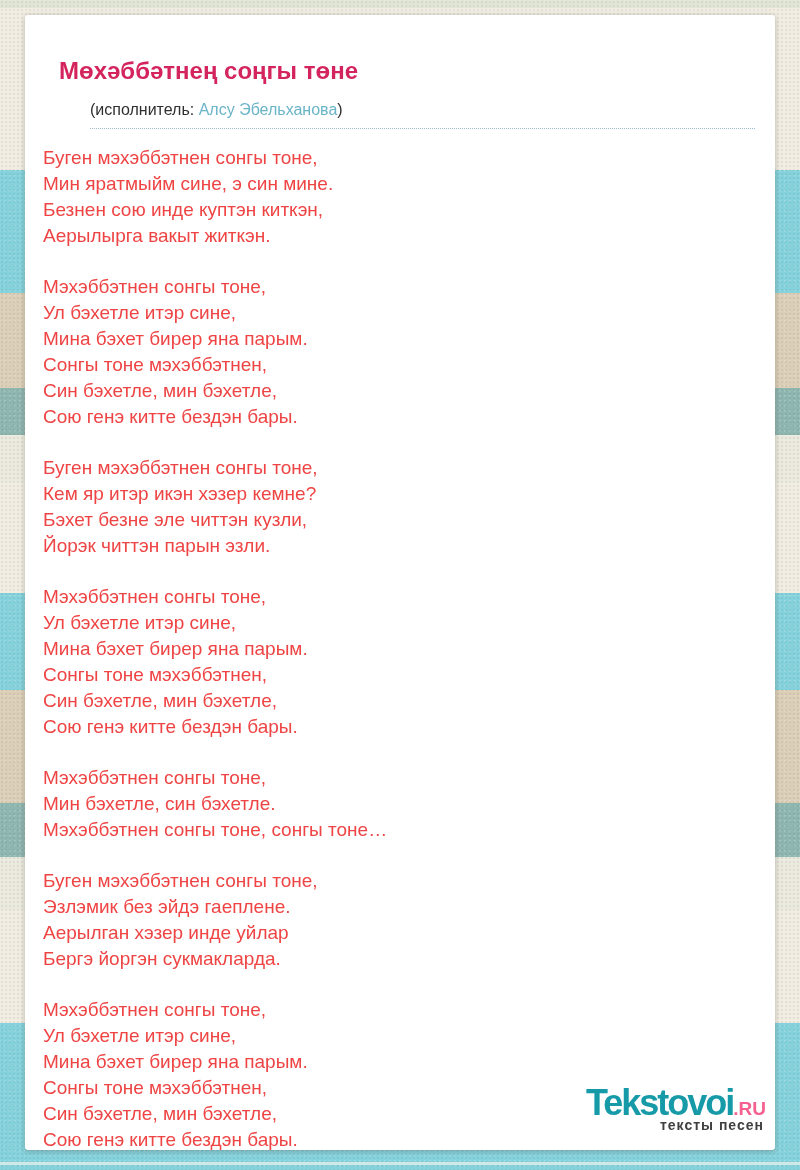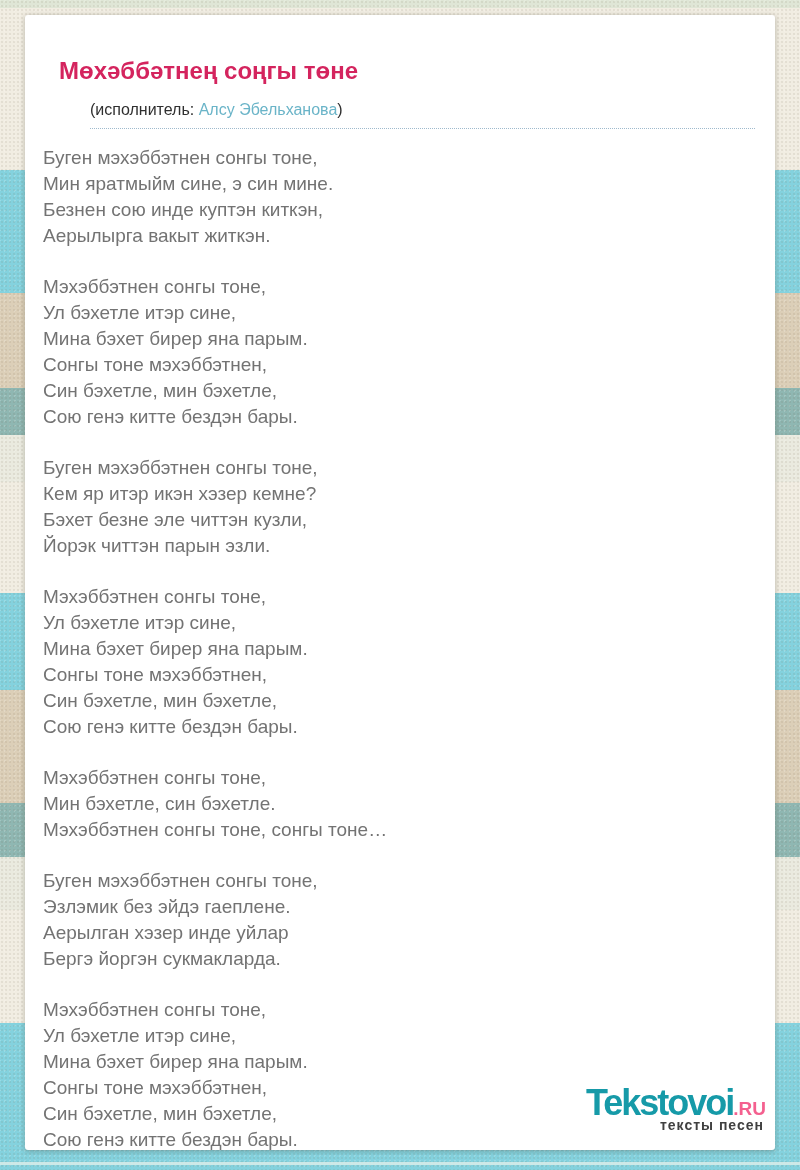--- a/index.html
+++ b/index.html
@@ -70,21 +70,21 @@
     text-decoration: none;
     cursor: pointer;
   }
   .lyrics {
     margin-top: 16px;
   }
   .lyrics p {
     margin: 0 0 25px 0;
     font-size: 19px;
     line-height: 26px;
-    color: #737373;
+    color: #ef4444;
   }
   .site-logo {
     position: absolute;
     right: 9px;
     bottom: 18px;
     text-align: right;
     text-decoration: none;
     line-height: 1;
     background: #ffffff;
     padding-left: 6px;

